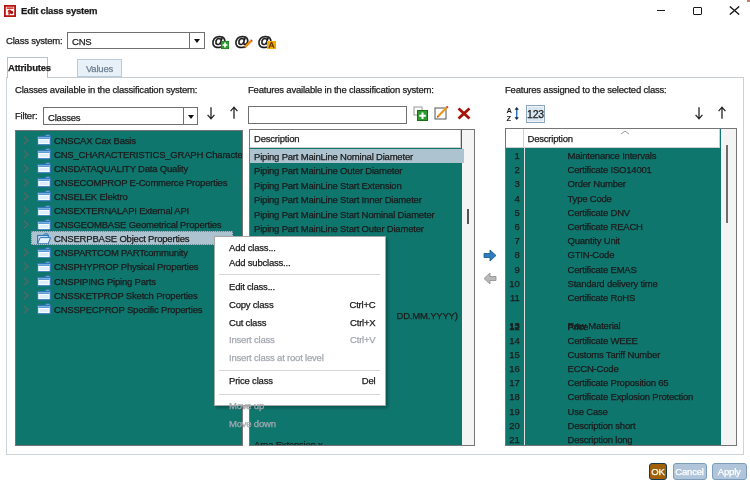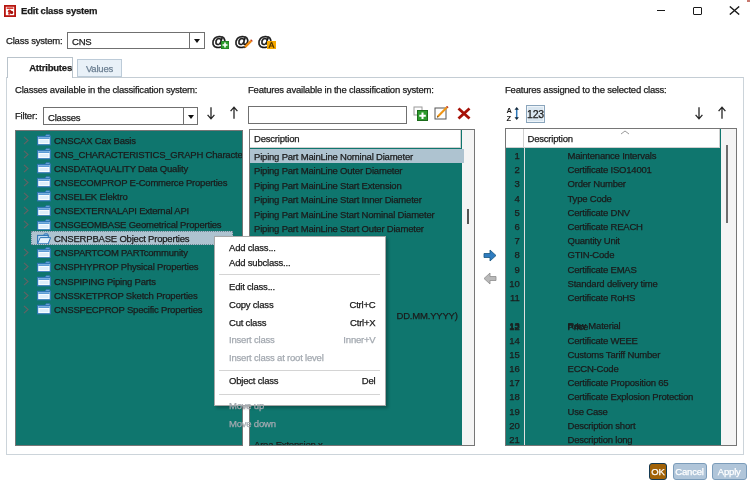--- a/index.html
+++ b/index.html
@@ -67,21 +67,21 @@
   <path d="M0.8 9.2 L2.8 8.8 L1.2 7.2 Z" fill="#3a3a3a"></path>
 </svg>
 <div class="ab" style="left:257.5px;top:32px;font-size:15px;font-weight:700;color:#151515;-webkit-text-stroke-width:0.5px">@</div>
 <svg class="ab" style="left:267px;top:41px" width="9" height="8" viewBox="0 0 9 8">
   <rect x="0" y="0" width="9" height="8" fill="#f5a800"></rect>
   <path d="M4.5 1 L2 7 M4.5 1 L7 7 M3 5 H6" stroke="#5a3a00" stroke-width="1.2" fill="none"></path>
 </svg>
 
 <div class="ab" style="left:6px;top:77px;width:738px;height:378px;border:1px solid #ccd4da;border-top:1px solid #c4cdd4"></div>
 <div class="ab" style="left:77px;top:59px;width:45px;height:18px;background:#e9f1f8;border:1px solid #bccbd8;color:#6b7f92;text-align:center;line-height:17px">Values</div>
-<div class="ab" style="left:7px;top:57px;width:66px;height:21px;background:#fff;border:1px solid #b9c3cb;border-bottom:none;font-weight:700;text-align:right;line-height:19px">Attributes</div>
+<div class="ab" style="left:7px;top:57px;width:41px;height:21px;background:#fff;border:1px solid #b9c3cb;border-bottom:none;font-weight:700;text-align:right;line-height:19px">Attributes</div>
 
 <div class="lbl" style="left:15px;top:84px">Classes available in the classification system:</div>
 <div class="lbl" style="left:248px;top:84px">Features available in the classification system:</div>
 <div class="lbl" style="left:505px;top:84px">Features assigned to the selected class:</div>
 
 <div class="lbl" style="left:15px;top:110px">Filter:</div>
 <div class="combo" style="left:43px;top:107px;width:155px;height:18px">
   <div class="tx" style="top:3.5px">Classes</div>
   <div class="sep" style="left:139px"></div>
   <div class="arr" style="left:144px;top:7px"></div>
@@ -429,27 +429,27 @@
       <div class="mi" style="top:59.5px">
         <span class="l">Copy class</span>
         <span class="r">Ctrl+C</span>
       </div>
       <div class="mi" style="top:77.5px">
         <span class="l">Cut class</span>
         <span class="r">Ctrl+X</span>
       </div>
       <div class="mi dis" style="top:95px">
         <span class="l">Insert class</span>
-        <span class="r">Inner+V</span>
+        <span class="r">Ctrl+V</span>
       </div>
       <div class="mi dis" style="top:112.5px">
         <span class="l">Insert class at root level</span>
       </div>
       <div class="mi" style="top:136px">
-        <span class="l">Object class</span>
+        <span class="l">Price class</span>
         <span class="r">Del</span>
       </div>
       <div class="mi dis" style="top:161px">
         <span class="l">Move up</span>
       </div>
       <div class="mi dis" style="top:179px">
         <span class="l">Move down</span>
       </div>
       <div class="msep" style="top:36.5px"></div>
       <div class="msep" style="top:132.5px"></div>

